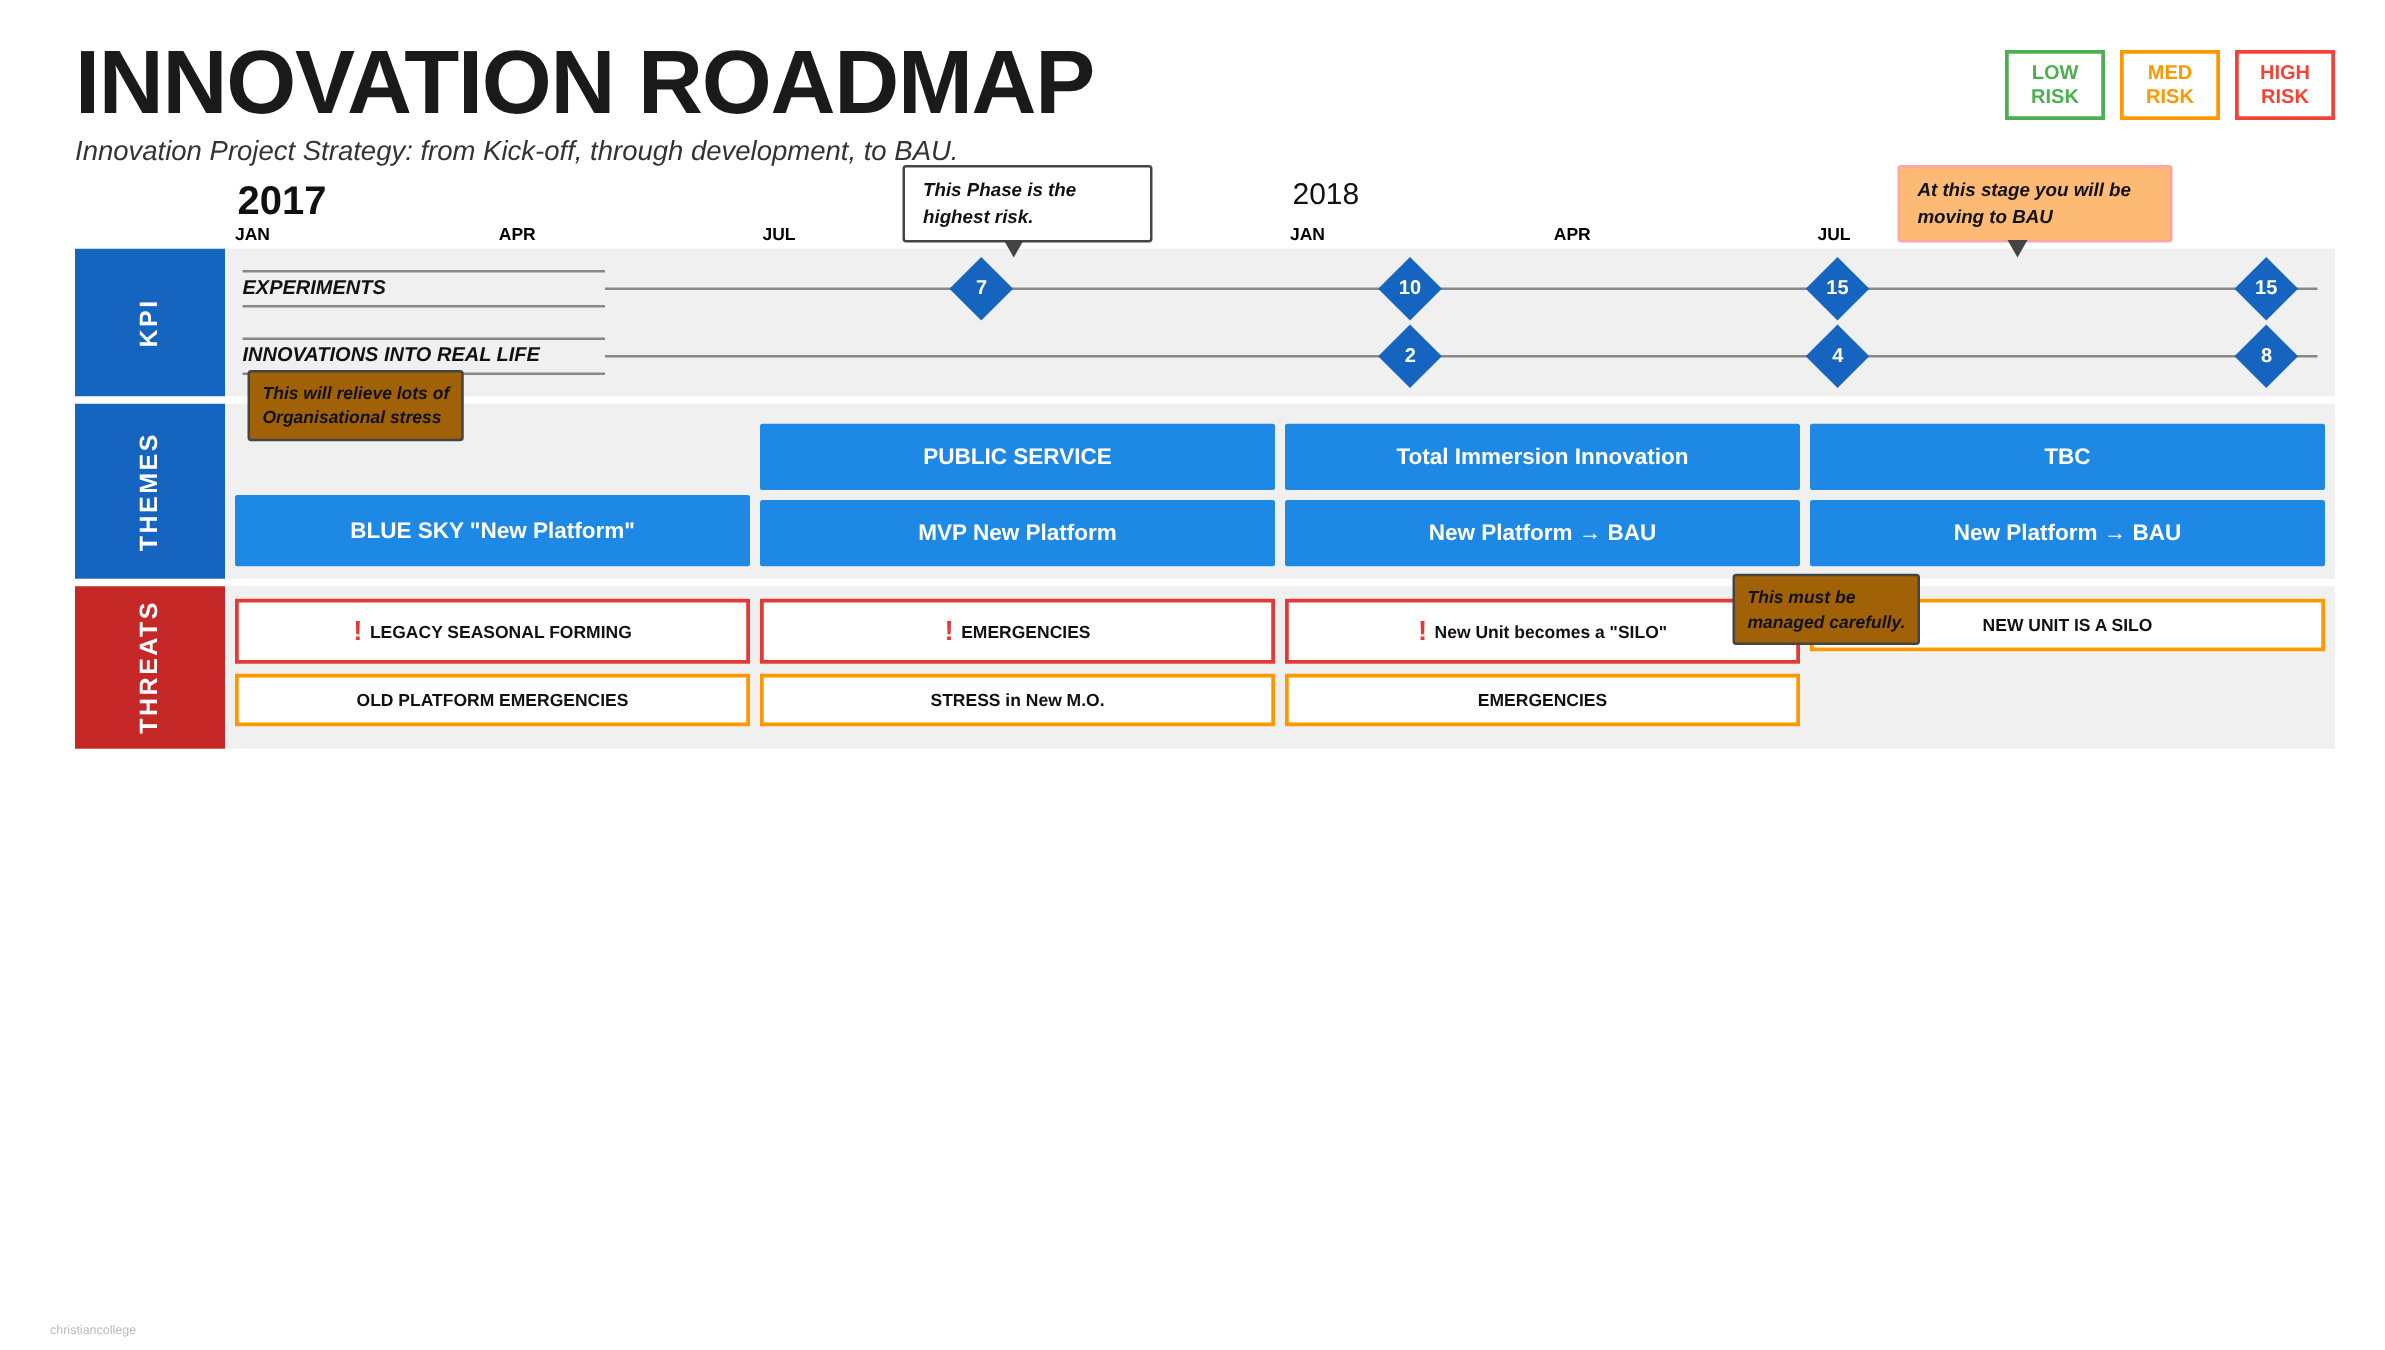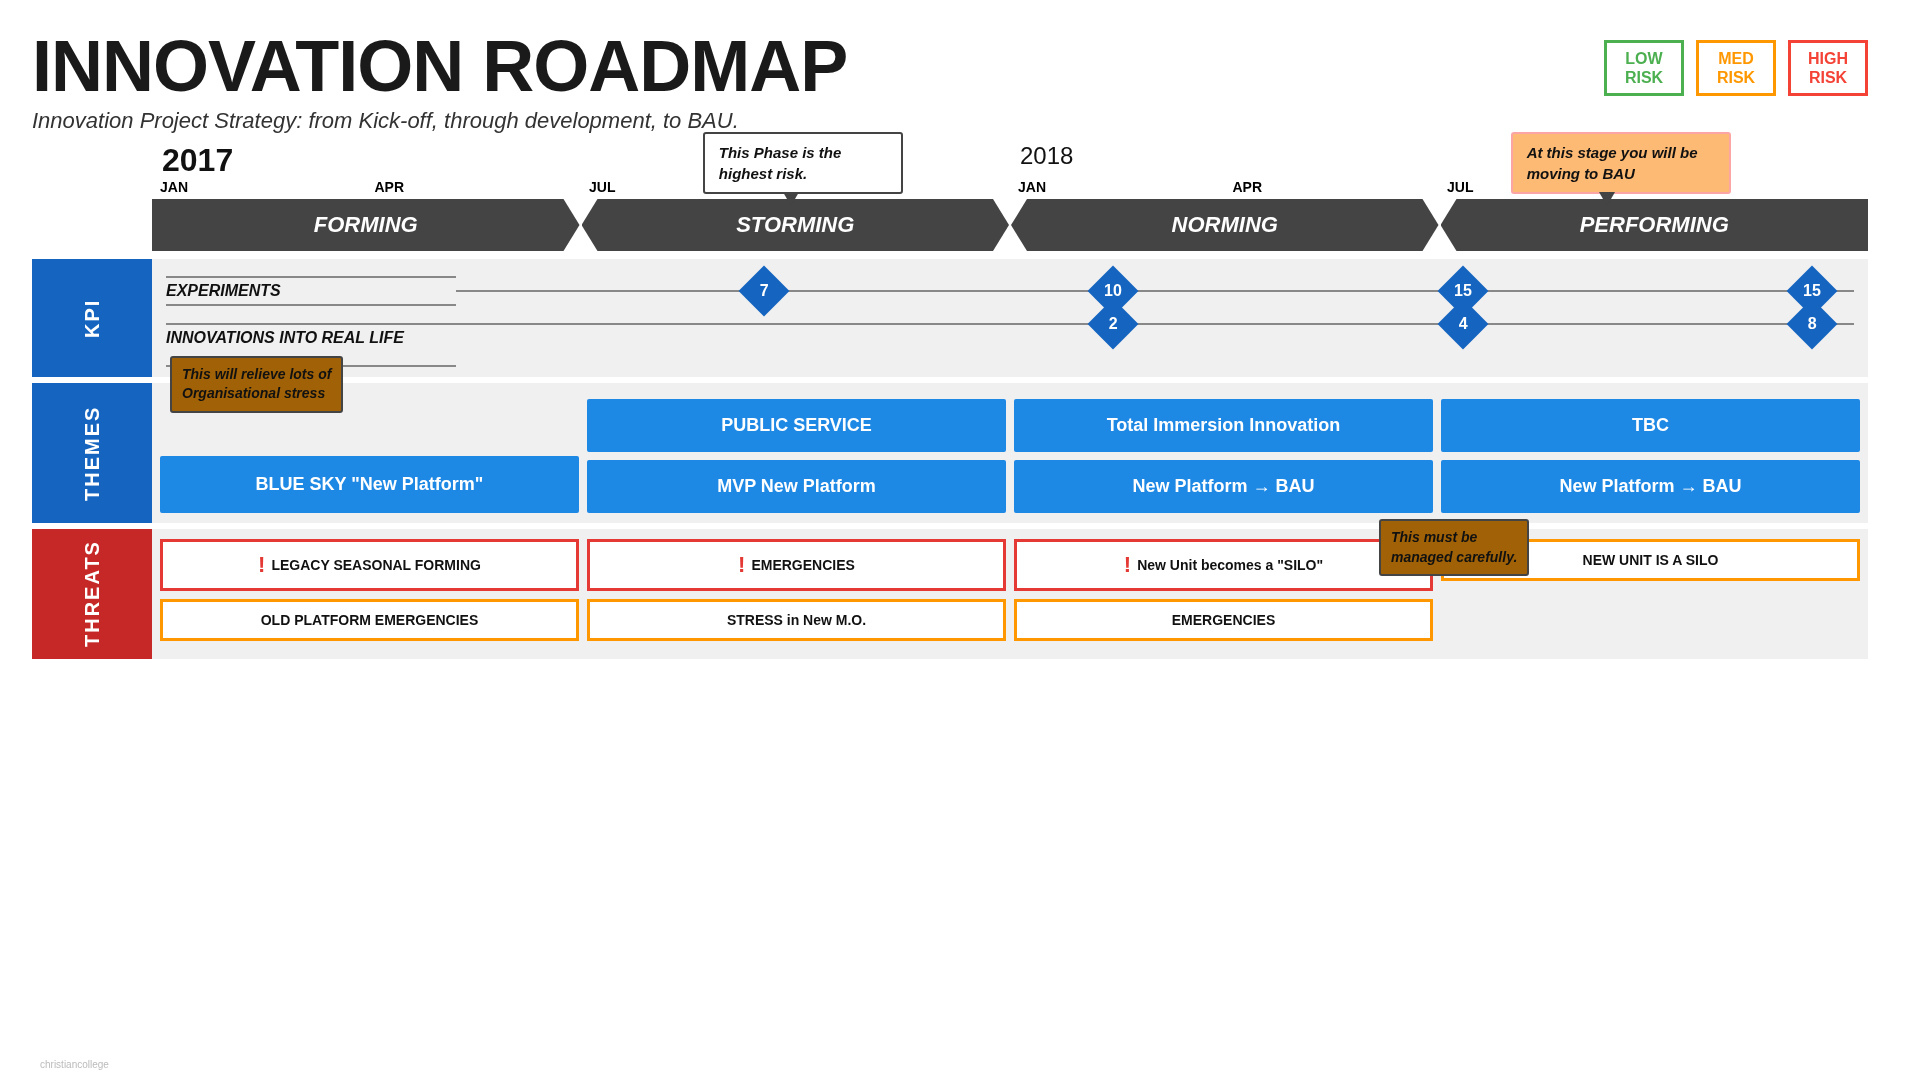--- a/index.html
+++ b/index.html
@@ -8,21 +8,21 @@
       font-family: Arial, sans-serif;
       width: 1908px;
       height: 1080px;
       overflow: hidden;
       position: relative;
     }
     .page {
       width: 1908px;
       height: 1080px;
       background: #fff;
-      padding: 30px 40px 20px 32px;
+      padding: 30px 40px 20px 60px;
       position: relative;
     }
     
     .header-row {
       display: flex;
       align-items: flex-start;
       justify-content: space-between;
       margin-bottom: 4px;
     }
     .title-block {}
@@ -127,34 +127,20 @@
         <div style="flex:1; text-align:left; font-size:14px; font-weight:700; padding-left:8px;">OCT</div>
       </div>
       <div style="flex:1; display:flex;">
         <div style="flex:1; text-align:left; font-size:14px; font-weight:700; padding-left:8px;">JAN</div>
         <div style="flex:1; text-align:left; font-size:14px; font-weight:700; padding-left:8px;">APR</div>
         <div style="flex:1; text-align:left; font-size:14px; font-weight:700; padding-left:8px;">JUL</div>
         <div style="flex:1; text-align:left; font-size:14px; font-weight:700; padding-left:8px;">OCT</div>
       </div>
     </div>
 
-    <div style="display:flex; padding-left:120px; margin-bottom:8px; height:52px; position:relative; z-index:5;">
-      <div style="flex:1; background:#444; display:flex; align-items:center; justify-content:center; color:#fff; font-size:22px; font-weight:900; font-style:italic; position:relative; margin-right:2px; clip-path: polygon(0 0, calc(100% - 16px) 0, 100% 50%, calc(100% - 16px) 100%, 0 100%);">
-        <span>FORMING</span>
-      </div>
-      <div style="flex:1; background:#444; display:flex; align-items:center; justify-content:center; color:#fff; font-size:22px; font-weight:900; font-style:italic; position:relative; margin-right:2px; clip-path: polygon(16px 0, calc(100% - 16px) 0, 100% 50%, calc(100% - 16px) 100%, 16px 100%, 0 50%);">
-        <span>STORMING</span>
-      </div>
-      <div style="flex:1; background:#444; display:flex; align-items:center; justify-content:center; color:#fff; font-size:22px; font-weight:900; font-style:italic; position:relative; margin-right:2px; clip-path: polygon(16px 0, calc(100% - 16px) 0, 100% 50%, calc(100% - 16px) 100%, 16px 100%, 0 50%);">
-        <span>NORMING</span>
-      </div>
-      <div style="flex:1; background:#444; display:flex; align-items:center; justify-content:center; color:#fff; font-size:22px; font-weight:900; font-style:italic; clip-path: polygon(16px 0, 100% 0, 100% 100%, 16px 100%, 0 50%);">
-        <span>PERFORMING</span>
-      </div>
-    </div>
 
     <div style="display:flex; margin-bottom:6px; min-height:100px;">
       <div class="section-label">KPI</div>
       <div style="flex:1; background:#f0f0f0; padding:10px 14px; position:relative;">
 
         <div style="display:flex; align-items:center; height:44px; margin-bottom:10px; position:relative;">
           <div style="font-size:16px; font-style:italic; font-weight:700; color:#111; width:290px; border-top:2px solid #888; border-bottom:2px solid #888; padding:4px 0;">EXPERIMENTS</div>
           <div style="flex:1; height:2px; background:#888; position:relative;">
 
             <div style="position:absolute; left:calc(22% - 18px); top:-17px; width:36px; height:36px; background:#1565C0; transform:rotate(45deg); display:flex; align-items:center; justify-content:center; z-index:3;">
@@ -168,21 +154,21 @@
             <div style="position:absolute; left:calc(72% - 18px); top:-17px; width:36px; height:36px; background:#1565C0; transform:rotate(45deg); display:flex; align-items:center; justify-content:center; z-index:3;">
               <span style="transform:rotate(-45deg); color:#fff; font-weight:900; font-size:16px;">15</span>
             </div>
 
             <div style="position:absolute; left:calc(97% - 18px); top:-17px; width:36px; height:36px; background:#1565C0; transform:rotate(45deg); display:flex; align-items:center; justify-content:center; z-index:3;">
               <span style="transform:rotate(-45deg); color:#fff; font-weight:900; font-size:16px;">15</span>
             </div>
           </div>
         </div>
 
-        <div style="display:flex; height:44px; position:relative;">
+        <div style="display:flex; align-items:center; height:44px; position:relative;">
           <div style="font-size:16px; font-style:italic; font-weight:700; color:#111; width:290px; border-top:2px solid #888; border-bottom:2px solid #888; padding:4px 0;">INNOVATIONS INTO REAL LIFE</div>
           <div style="flex:1; height:2px; background:#888; position:relative;">
 
             <div style="position:absolute; left:calc(47% - 18px); top:-17px; width:36px; height:36px; background:#1565C0; transform:rotate(45deg); display:flex; align-items:center; justify-content:center; z-index:3;">
               <span style="transform:rotate(-45deg); color:#fff; font-weight:900; font-size:16px;">2</span>
             </div>
 
             <div style="position:absolute; left:calc(72% - 18px); top:-17px; width:36px; height:36px; background:#1565C0; transform:rotate(45deg); display:flex; align-items:center; justify-content:center; z-index:3;">
               <span style="transform:rotate(-45deg); color:#fff; font-weight:900; font-size:16px;">4</span>
             </div>

